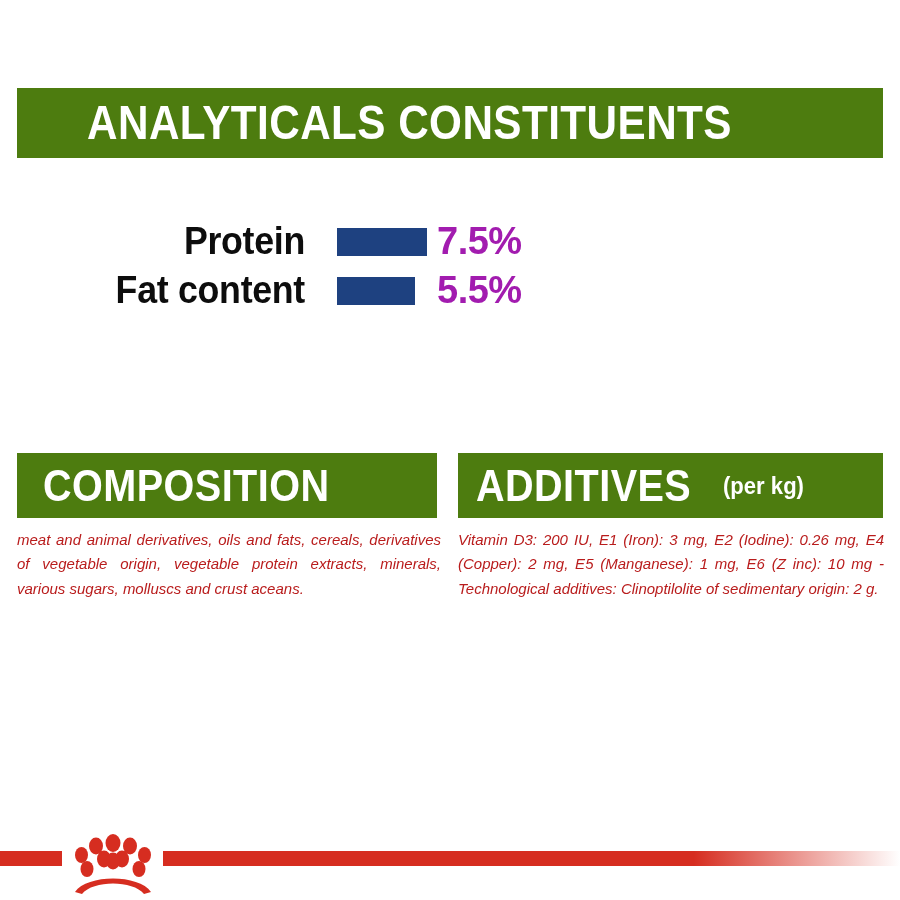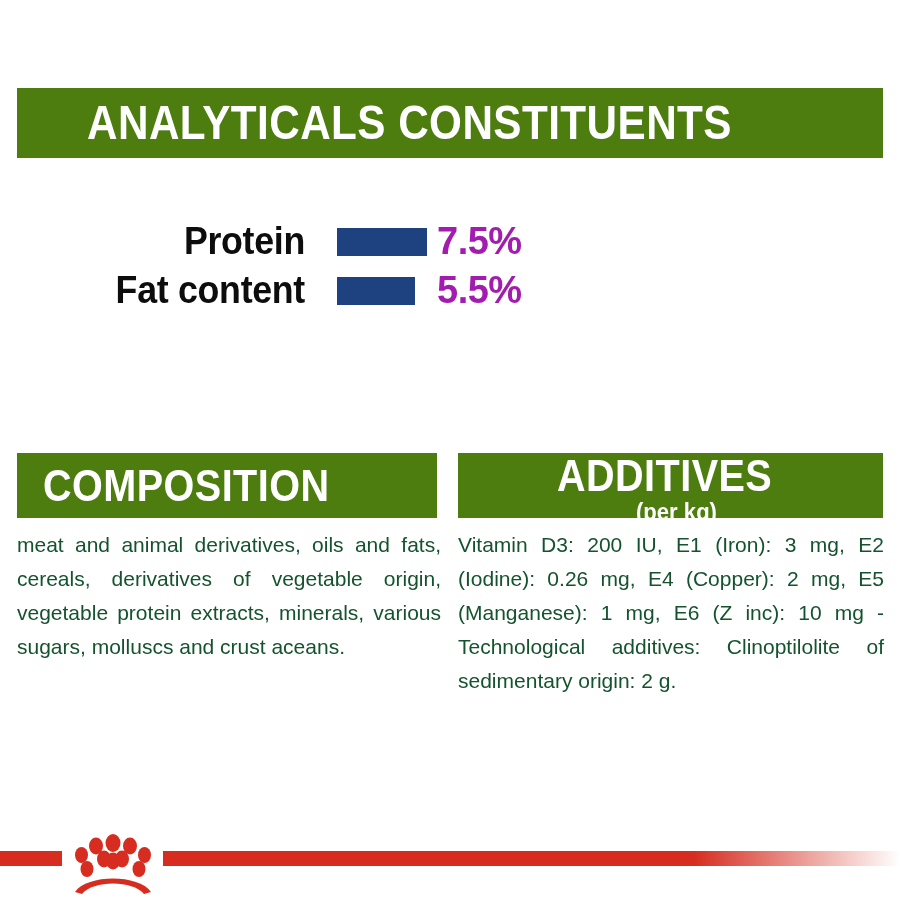--- a/index.html
+++ b/index.html
@@ -55,21 +55,20 @@
     font-size: 45px;
     line-height: 1;
   }
 
   #additives-banner {
     left: 458px;
     top: 453px;
     width: 425px;
     height: 65px;
     padding-left: 18px;
-    flex-direction: column;
   }
   #additives-banner .banner-title {
     font-size: 45px;
     line-height: 1;
   }
   #additives-banner .banner-sub {
     color: #ffffff;
     font-weight: bold;
     font-size: 24px;
     transform: scaleX(0.92);
@@ -116,25 +115,26 @@
     font-size: 38px;
     font-weight: bold;
     color: #a21caf;
     letter-spacing: -0.5px;
     white-space: nowrap;
   }
 
   
   .body-text {
     position: absolute;
-    font-size: 21px;
+    font-size: 15px;
     line-height: 1.62;
-    color: #14532d;
+    color: #b91c1c;
     text-align: justify;
     box-sizing: border-box;
+    font-style: italic;
   }
   #composition-text {
     left: 17px;
     top: 528px;
     width: 424px;
   }
   #additives-text {
     left: 458px;
     top: 528px;
     width: 426px;

